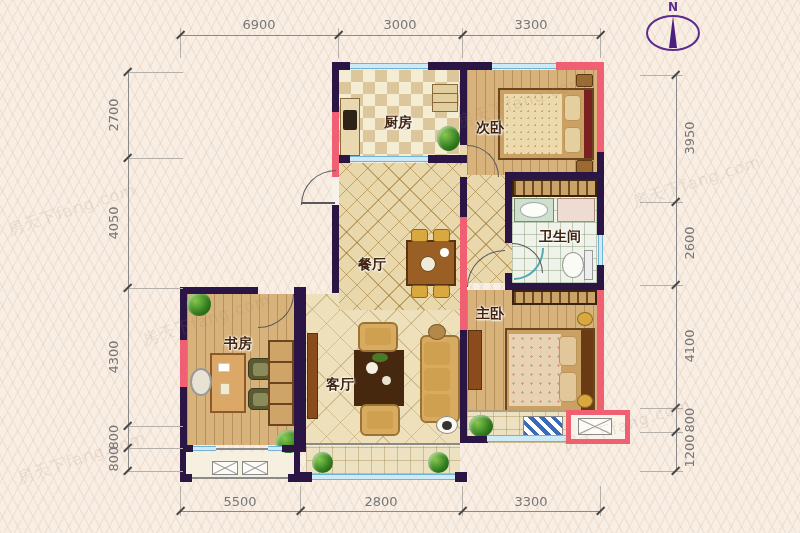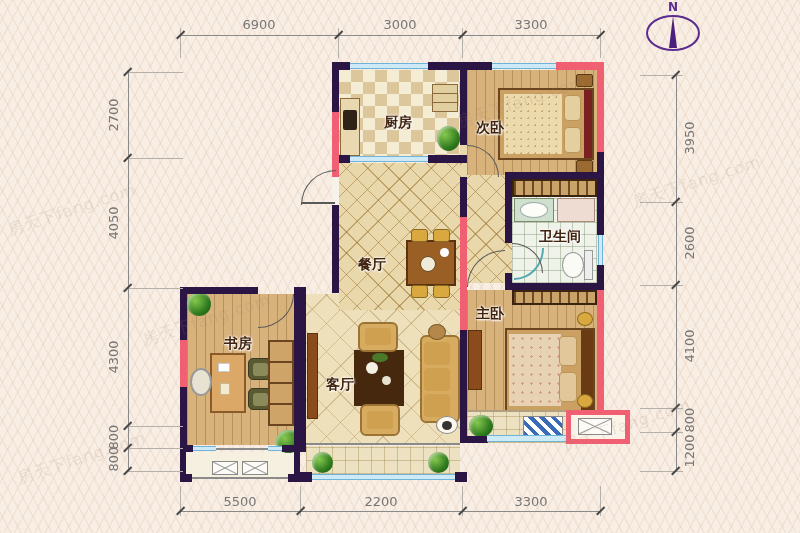--- a/index.html
+++ b/index.html
@@ -250,21 +250,21 @@
   <div class="dline" style="left:180px;top:511px;width:420px;height:1px;"></div>
   <div class="ext" style="left:180px;top:486px;width:1px;height:30px;"></div>
   <div class="ext" style="left:300px;top:486px;width:1px;height:30px;"></div>
   <div class="ext" style="left:462px;top:486px;width:1px;height:30px;"></div>
   <div class="ext" style="left:600px;top:486px;width:1px;height:30px;"></div>
   <div class="tick" style="left:175px;top:510px;"></div>
   <div class="tick" style="left:295px;top:510px;"></div>
   <div class="tick" style="left:457px;top:510px;"></div>
   <div class="tick" style="left:595px;top:510px;"></div>
   <div class="dim" style="left:200px;top:495px;width:80px;">5500</div>
-  <div class="dim" style="left:341px;top:495px;width:80px;">2200</div>
+  <div class="dim" style="left:341px;top:495px;width:80px;">2800</div>
   <div class="dim" style="left:491px;top:495px;width:80px;">3300</div>
 
   <div class="dline" style="left:128px;top:72px;width:1px;height:399px;"></div>
   <div class="ext" style="left:128px;top:72px;width:55px;height:1px;"></div>
   <div class="ext" style="left:128px;top:158px;width:55px;height:1px;"></div>
   <div class="ext" style="left:128px;top:288px;width:55px;height:1px;"></div>
   <div class="ext" style="left:128px;top:426px;width:55px;height:1px;"></div>
   <div class="ext" style="left:128px;top:448px;width:55px;height:1px;"></div>
   <div class="ext" style="left:128px;top:471px;width:55px;height:1px;"></div>
   <div class="tick" style="left:122px;top:71px;"></div>

